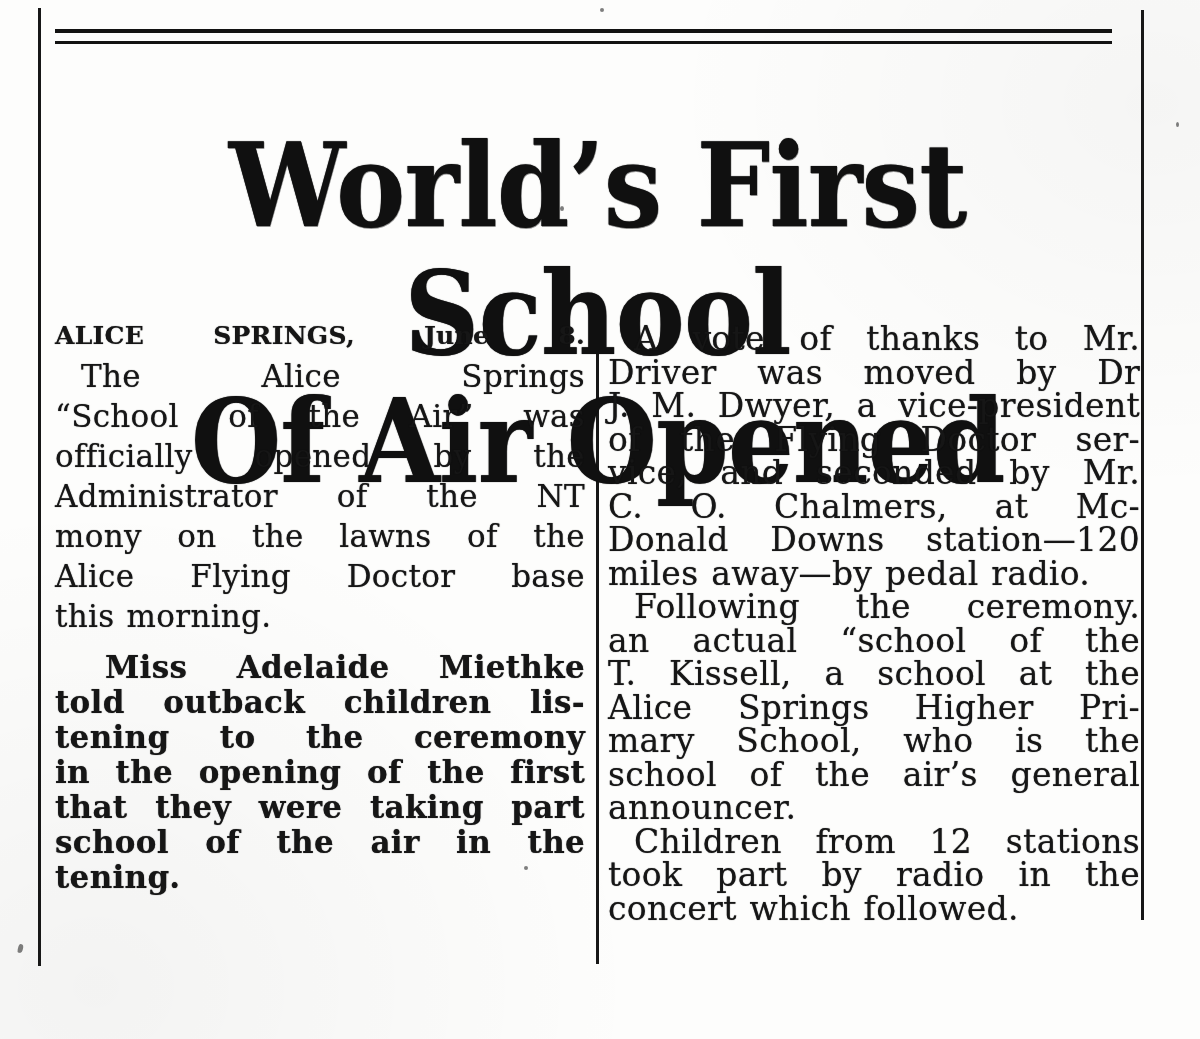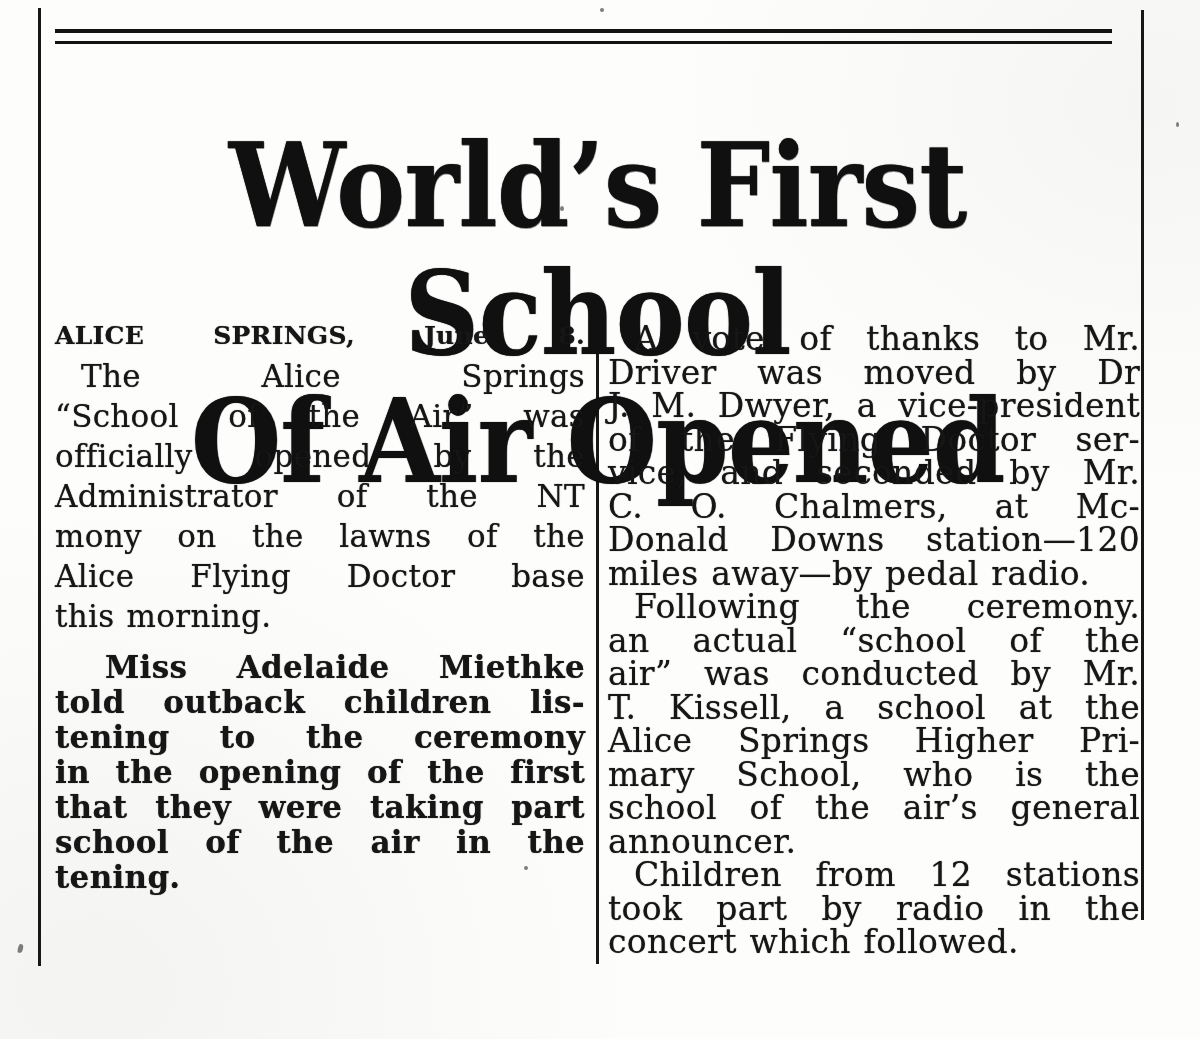--- a/index.html
+++ b/index.html
@@ -107,21 +107,20 @@
           <div class="tline">J. M. Dwyer, a vice-president</div>
           <div class="tline">of the Flying Doctor ser-</div>
           <div class="tline">vice, and seconded by Mr.</div>
           <div class="tline">C. O. Chalmers, at Mc-</div>
           <div class="tline">Donald Downs station—120</div>
           <div class="tline lastline">miles away—by pedal radio.</div>
         </div>
         <div class="para body">
           <div class="tline firstline">Following the ceremony.</div>
           <div class="tline">an actual “school of the</div>
-          <div class="tline">air” was conducted by Mr.</div>
           <div class="tline">T. Kissell, a school at the</div>
           <div class="tline">Alice Springs Higher Pri-</div>
           <div class="tline">mary School, who is the</div>
           <div class="tline">school of the air’s general</div>
           <div class="tline lastline">announcer.</div>
         </div>
         <div class="para body">
           <div class="tline firstline">Children from 12 stations</div>
           <div class="tline">took part by radio in the</div>
           <div class="tline lastline">concert which followed.</div>

